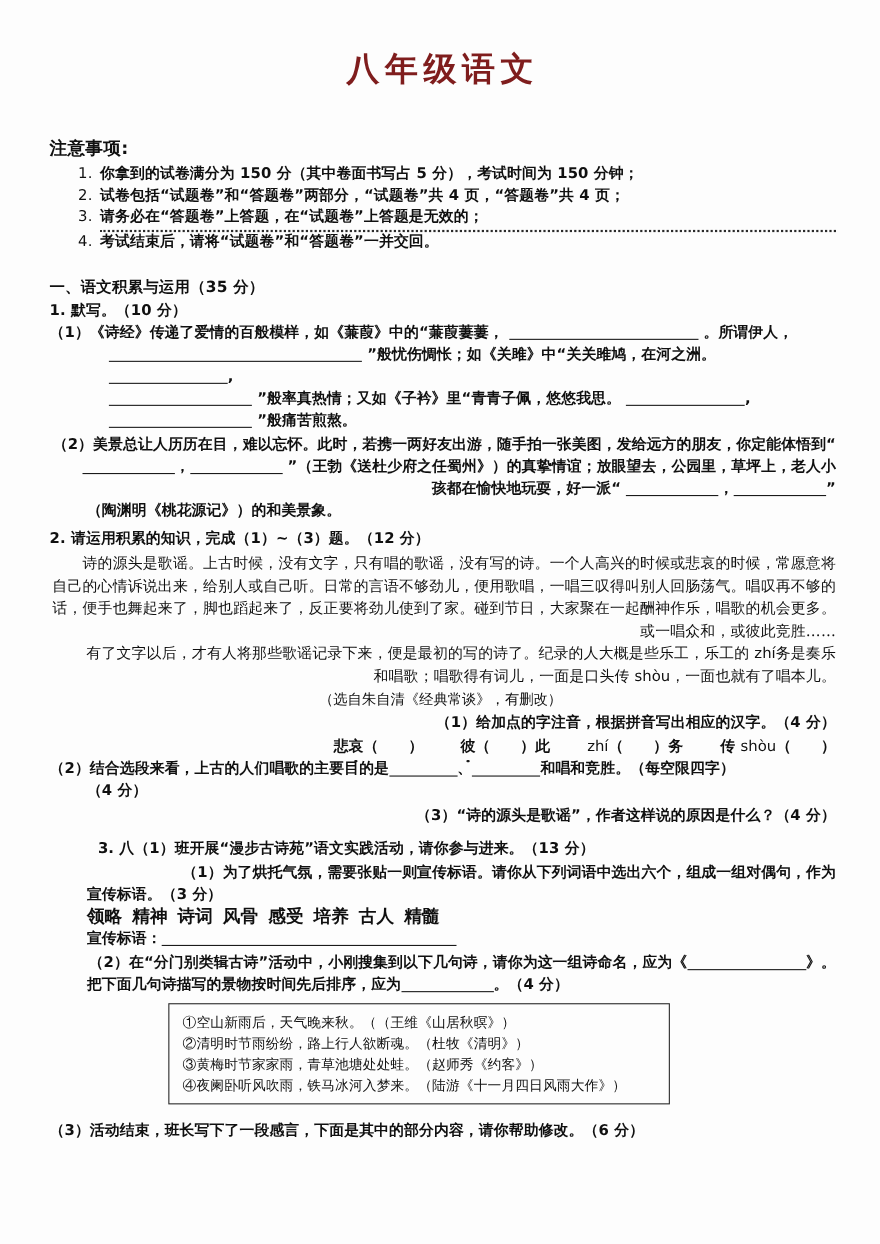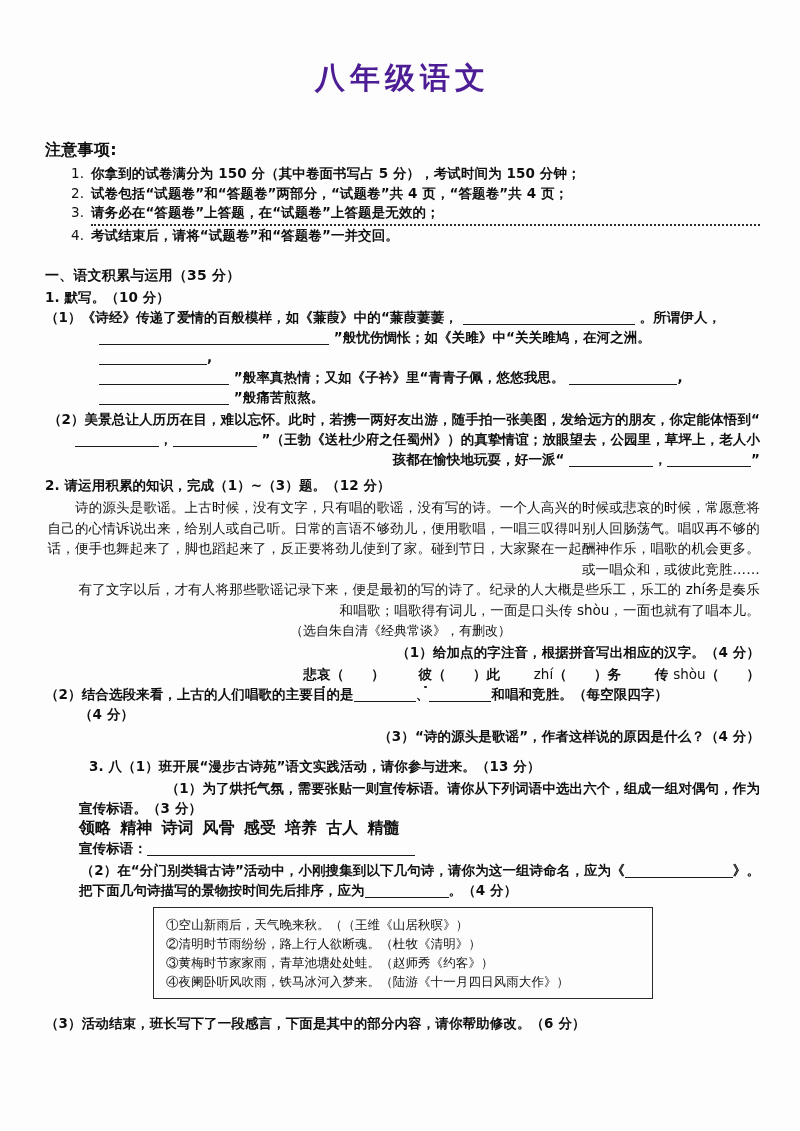--- a/index.html
+++ b/index.html
@@ -30,23 +30,23 @@
     width: 715px;
   }
 
   
   .doc-title {
     text-align: center;
     font-family: "DejaVu Serif", "Liberation Serif", serif;
     font-weight: bold;
     font-size: 30px;
     letter-spacing: 5px;
-    margin-top: 58px;
+    margin-top: 43px;
     margin-bottom: 0;
-    color: #4c1d95;
+    color: #7f1d1d;
   }
 
   
   .notice {
     margin-top: 41px;
   }
   .notice-head {
     font-size: 16px;
     font-weight: bold;
     letter-spacing: .3px;
@@ -172,21 +172,21 @@
     letter-spacing: .1px;
     font-weight: bold;
     line-height: 20px;
   }
   .wordbank span { margin-right: 9px; }
 
   
   .poem-box {
     border: 1.4px solid #2a2a2a;
     margin: 7px 0 0 108px;
-    width: 500px;
+    width: 456px;
     box-sizing: border-box;
     padding: 7px 10px 7px 12px;
     font-family: "DejaVu Serif", "Liberation Serif", serif;
     font-size: 12.5px;
     line-height: 19px;
     letter-spacing: .1px;
   }
   .poem-line { white-space: nowrap; }
 
   
@@ -258,20 +258,21 @@
     <span class="blank b-xl"></span>
     <span>”般痛苦煎熬。</span>
   </div>
 
   <div class="sub hang2 mt2">
     <span>（2）美景总让人历历在目，难以忘怀。此时，若携一两好友出游，随手拍一张美图，发给远方的朋友，你定能体悟到“</span>
     <span class="blank b-md"></span><span>，</span><span class="blank b-md"></span>
     <span>”（王勃《送杜少府之任蜀州》）的真挚情谊；放眼望去，公园里，草坪上，老人小孩都在愉快地玩耍，好一派“</span>
     <span class="blank b-md"></span><span>，</span><span class="blank b-md"></span><span>”</span>
   </div>
+  <div class="sub indent1">（陶渊明《桃花源记》）的和美景象。</div>
 
   <div class="q mt6">2. 请运用积累的知识，完成（1）~（3）题。（12 分）</div>
 
   <div class="passage mt2">
     <p>诗的源头是歌谣。上古时候，没有文字，只有唱的歌谣，没有写的诗。一个人高兴的时候或悲哀的时候，常愿意将自己的心情诉说出来，给别人或自己听。日常的言语不够劲儿，便用歌唱，一唱三叹得叫别人回肠荡气。唱叹再不够的话，便手也舞起来了，脚也蹈起来了，反正要将劲儿使到了家。碰到节日，大家聚在一起酬神作乐，唱歌的机会更多。或一唱众和，或彼此竞胜……</p>
     <p><span>有了文字以后，才有人将那些歌谣记录下来，便是最初的写的诗了。纪录的人大概是些乐工，乐工的 </span><span class="py">zhí</span><span>务是奏乐和唱歌；唱歌得有词儿，一面是口头传 </span><span class="py">shòu</span><span>，一面也就有了唱本儿。</span></p>
   </div>
   <div class="source">（选自朱自清《经典常谈》，有删改）</div>
 
   <div class="sub hang2 mt2">（1）给加点的字注音，根据拼音写出相应的汉字。（4 分）</div>

